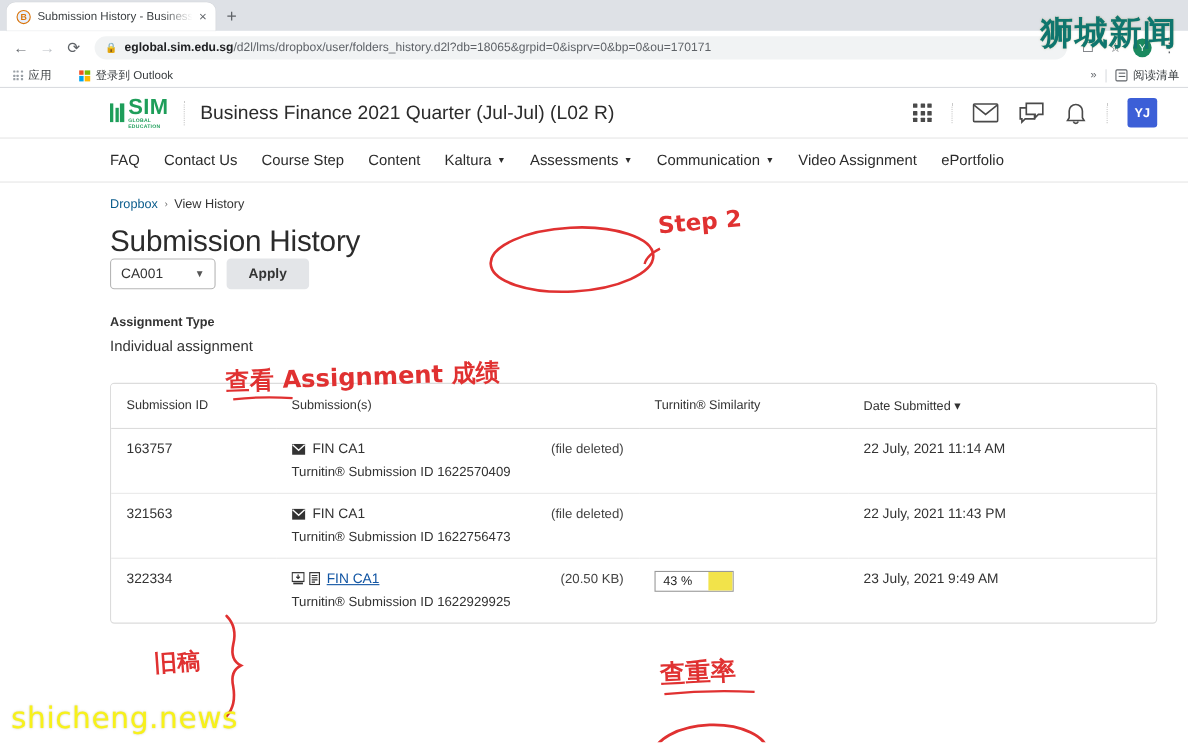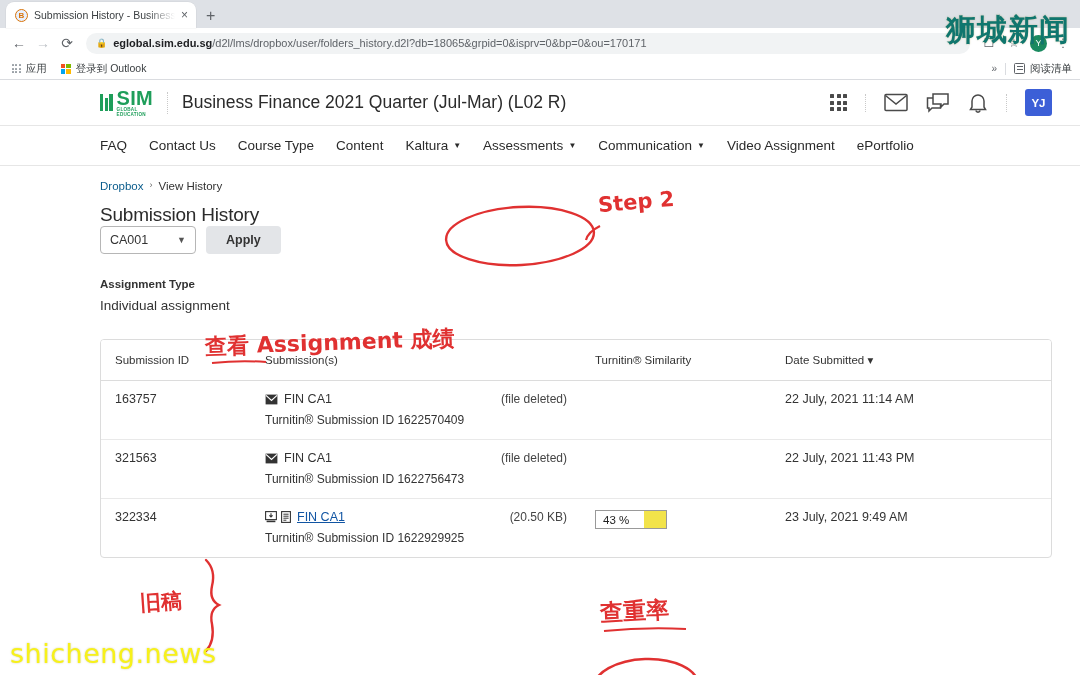--- a/index.html
+++ b/index.html
@@ -58,21 +58,21 @@
   .omnibox .url span{ color:#5f6368; font-weight:400;}
   .tb-icons{ display:flex; align-items:center; gap:7px; margin-left:8px; flex:0 0 auto; color:#5f6368;}
   .tb-icons .ic{ width:18px;height:18px;display:flex;align-items:center;justify-content:center;font-size:12px;}
   .avatar-chrome{
     width:17px;height:17px;border-radius:50%;background:#1a8a60;color:#fff;
     font-size:9px;display:flex;align-items:center;justify-content:center;
   }
 
   .chrome-bookmarks{
     height:22px;background:#fff;border-bottom:1px solid #dadce0;
-    display:flex;align-items:center;gap:6px;padding:0 8px; position:relative;
+    display:flex;align-items:center;gap:17px;padding:0 8px; position:relative;
   }
   .bm{ display:flex;align-items:center;gap:5px;font-size:10.5px;color:#3c4043;padding:0 4px;}
   .grid9{ display:grid;grid-template-columns:repeat(3,2px);grid-template-rows:repeat(3,2px);gap:1.4px;}
   .grid9 i{ background:#9aa0a6;border-radius:.5px;display:block;width:2px;height:2px;}
   .ms-logo{ display:grid;grid-template-columns:repeat(2,4.5px);grid-template-rows:repeat(2,4.5px);gap:1px;}
   .ms-logo i{display:block;width:4.5px;height:4.5px;}
   .bm-right{ margin-left:auto; display:flex;align-items:center;gap:8px;color:#5f6368;font-size:10px;}
   .bm-sep{ width:1px;height:12px;background:#dadce0;}
   .readlist{ display:flex;align-items:center;gap:5px;font-size:10.5px;color:#3c4043;}
   .rl-icon{ width:11px;height:11px;border:1.2px solid #5f6368;border-radius:1.5px;position:relative;}
@@ -111,21 +111,21 @@
     font-size:13.5px; color:#2b2b2b; padding:0 11px; display:flex;
     align-items:center; gap:5px; white-space:nowrap; height:100%;
   }
   .nav-item:first-child{ padding-left:0; }
   .caret{ font-size:8px; color:#2b2b2b; }
 
   .content{ padding:14px 28px 0 100px; position:relative; }
   .breadcrumb{ font-size:11.5px; color:#0a5c8c; display:flex; gap:6px; align-items:flex-start; }
   .breadcrumb .sep{ color:#666; font-size:9px; }
   .breadcrumb .cur{ color:#333; }
-  .page-title{ font-size:19px; font-weight:400; color:#2b2b2b; margin:12px 0 0; letter-spacing:-.2px;}
+  .page-title{ font-size:27px; font-weight:400; color:#2b2b2b; margin:12px 0 0; letter-spacing:-.2px;}
 
   .field-label{ font-size:11.5px; font-weight:bold; color:#333; margin:32px 0 6px; }
   .row-controls{ display:flex; align-items:center; gap:10px; }
   .select{
     width:96px;height:28px;border:1px solid #b6b6b6;border-radius:4px;background:#fff;
     display:flex;align-items:center;justify-content:space-between;padding:0 9px;
     font-size:12.5px;color:#333;
   }
   .select .caret{ color:#555; font-size:9px; }
   .btn-apply{
@@ -256,21 +256,21 @@
           <i style="height:13px"></i>
           <i style="height:17px"></i>
       </span>
       <span class="logo-text">
         <div class="logo-sim">SIM</div>
         <div class="logo-sub">GLOBAL</div>
         <div class="logo-sub">EDUCATION</div>
       </span>
     </div>
     <span class="hdr-divider"></span>
-    <span class="course-title">Business Finance 2021 Quarter (Jul-Mar) (L02 R)</span>
+    <span class="course-title">Business Finance 2021 Quarter (Jul-Jul) (L02 R)</span>
     <div class="hdr-right">
       <span class="hdr-ic">
         <span class="hdr-dots">
             <i></i>
             <i></i>
             <i></i>
             <i></i>
             <i></i>
             <i></i>
             <i></i>
@@ -303,21 +303,21 @@
   </div>
 
   <div class="navbar">
     <div class="nav-item">
         <span>FAQ</span>
       </div>
     <div class="nav-item">
         <span>Contact Us</span>
       </div>
     <div class="nav-item">
-        <span>Course Type</span>
+        <span>Course Step</span>
       </div>
     <div class="nav-item">
         <span>Content</span>
       </div>
     <div class="nav-item">
         <span>Kaltura</span>
         <span class="caret">▼</span>
       </div>
     <div class="nav-item">
         <span>Assessments</span>

